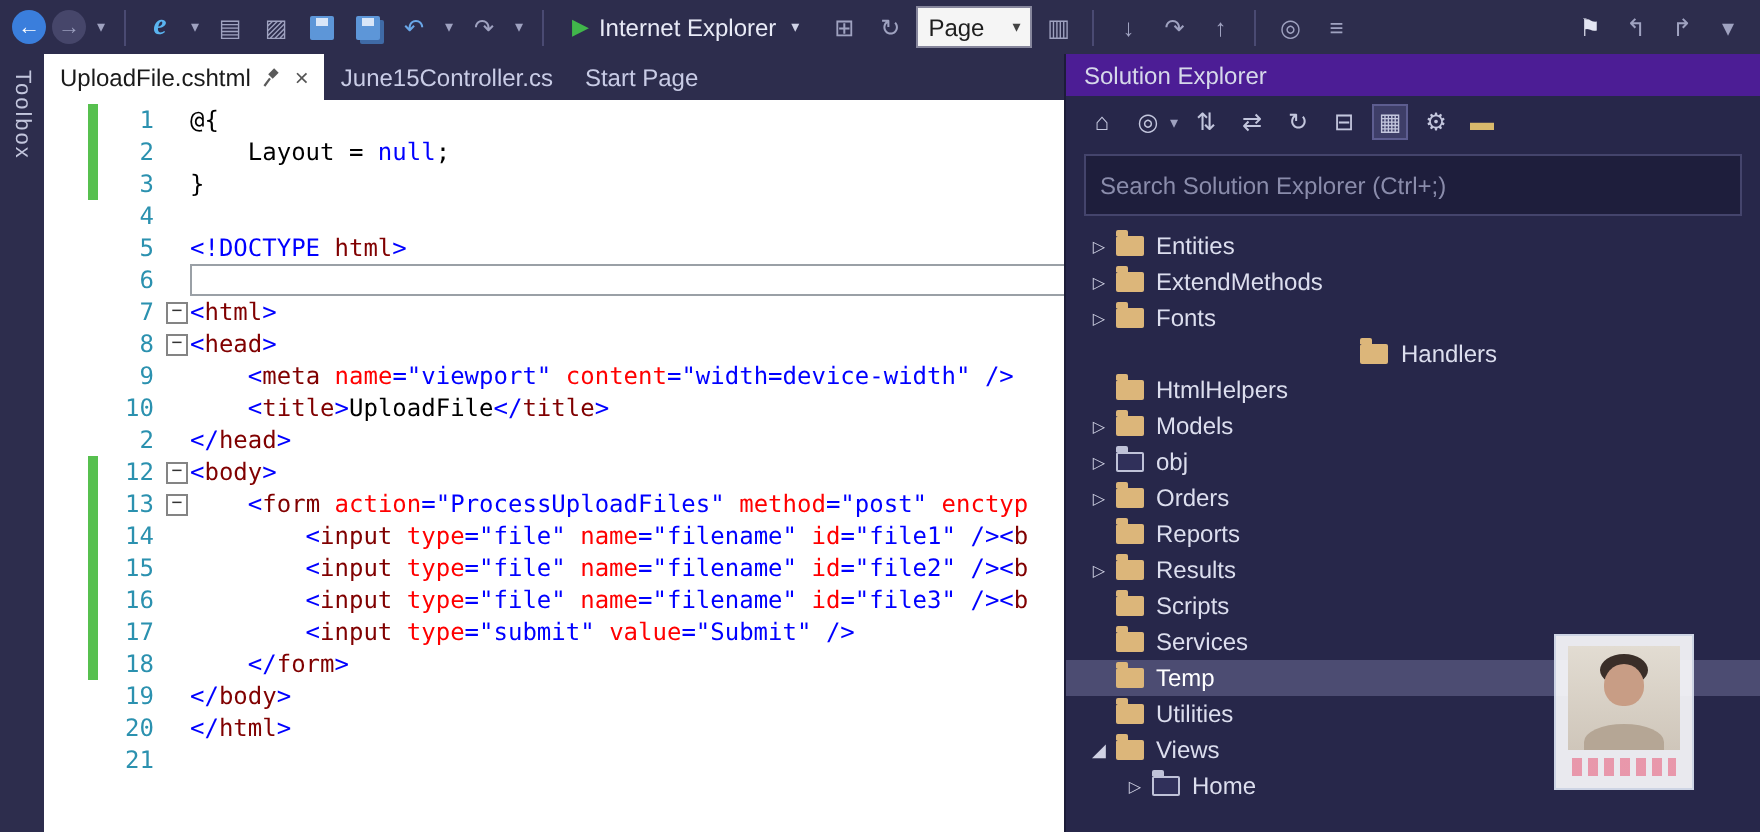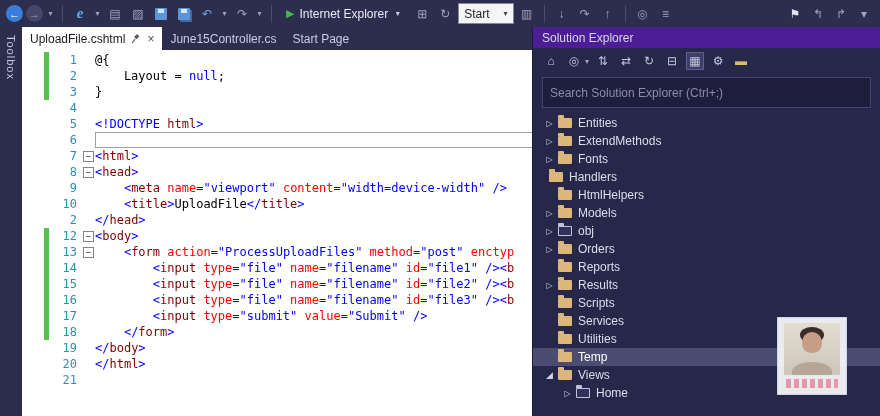--- a/index.html
+++ b/index.html
@@ -124,21 +124,21 @@
       <span class="tb-chev">▾</span>
       <div class="tb-sep"></div>
       <div class="tb-run">
         <span class="run-play">▶</span>
         <span class="run-label">Internet Explorer</span>
         <span class="tb-chev">▾</span>
       </div>
       <span class="tbi dim">⊞</span>
       <span class="tbi dim">↻</span>
       <div class="tb-combo">
-        <span class="combo-label">Start</span>
+        <span class="combo-label">Page</span>
         <span class="combo-chev">▾</span>
       </div>
       <span class="tbi dim">▥</span>
       <div class="tb-sep"></div>
       <span class="tbi dim">↓</span>
       <span class="tbi dim">↷</span>
       <span class="tbi dim">↑</span>
       <div class="tb-sep"></div>
       <span class="tbi dim">◎</span>
       <span class="tbi dim">≡</span>
@@ -232,21 +232,21 @@
         <div class="trow" style="padding-left: 10px;">
           <span class="arrow">▷</span>
           <span class="fo"></span>
           <span class="tlabel">ExtendMethods</span>
         </div>
         <div class="trow" style="padding-left: 10px;">
           <span class="arrow">▷</span>
           <span class="fo"></span>
           <span class="tlabel">Fonts</span>
         </div>
-        <div class="trow" style="padding-left: 1px;">
+        <div class="trow" style="padding-left: 1px; justify-content: center;">
           <span class="arrow"></span>
           <span class="fo"></span>
           <span class="tlabel">Handlers</span>
         </div>
         <div class="trow" style="padding-left: 10px;">
           <span class="arrow"></span>
           <span class="fo"></span>
           <span class="tlabel">HtmlHelpers</span>
         </div>
         <div class="trow" style="padding-left: 10px;">
@@ -277,29 +277,29 @@
         <div class="trow" style="padding-left: 10px;">
           <span class="arrow"></span>
           <span class="fo"></span>
           <span class="tlabel">Scripts</span>
         </div>
         <div class="trow" style="padding-left: 10px;">
           <span class="arrow"></span>
           <span class="fo"></span>
           <span class="tlabel">Services</span>
         </div>
+        <div class="trow selected" style="padding-left: 10px;">
+          <span class="arrow"></span>
+          <span class="fo"></span>
+          <span class="tlabel">Temp</span>
+        </div>
         <div class="trow" style="padding-left: 10px;">
           <span class="arrow"></span>
           <span class="fo"></span>
           <span class="tlabel">Utilities</span>
-        </div>
-        <div class="trow selected" style="padding-left: 10px;">
-          <span class="arrow"></span>
-          <span class="fo"></span>
-          <span class="tlabel">Temp</span>
         </div>
         <div class="trow" style="padding-left: 10px;">
           <span class="arrow exp">◢</span>
           <span class="fo"></span>
           <span class="tlabel">Views</span>
         </div>
         <div class="trow" style="padding-left: 28px;">
           <span class="arrow">▷</span>
           <span class="fo outline"></span>
           <span class="tlabel">Home</span>

